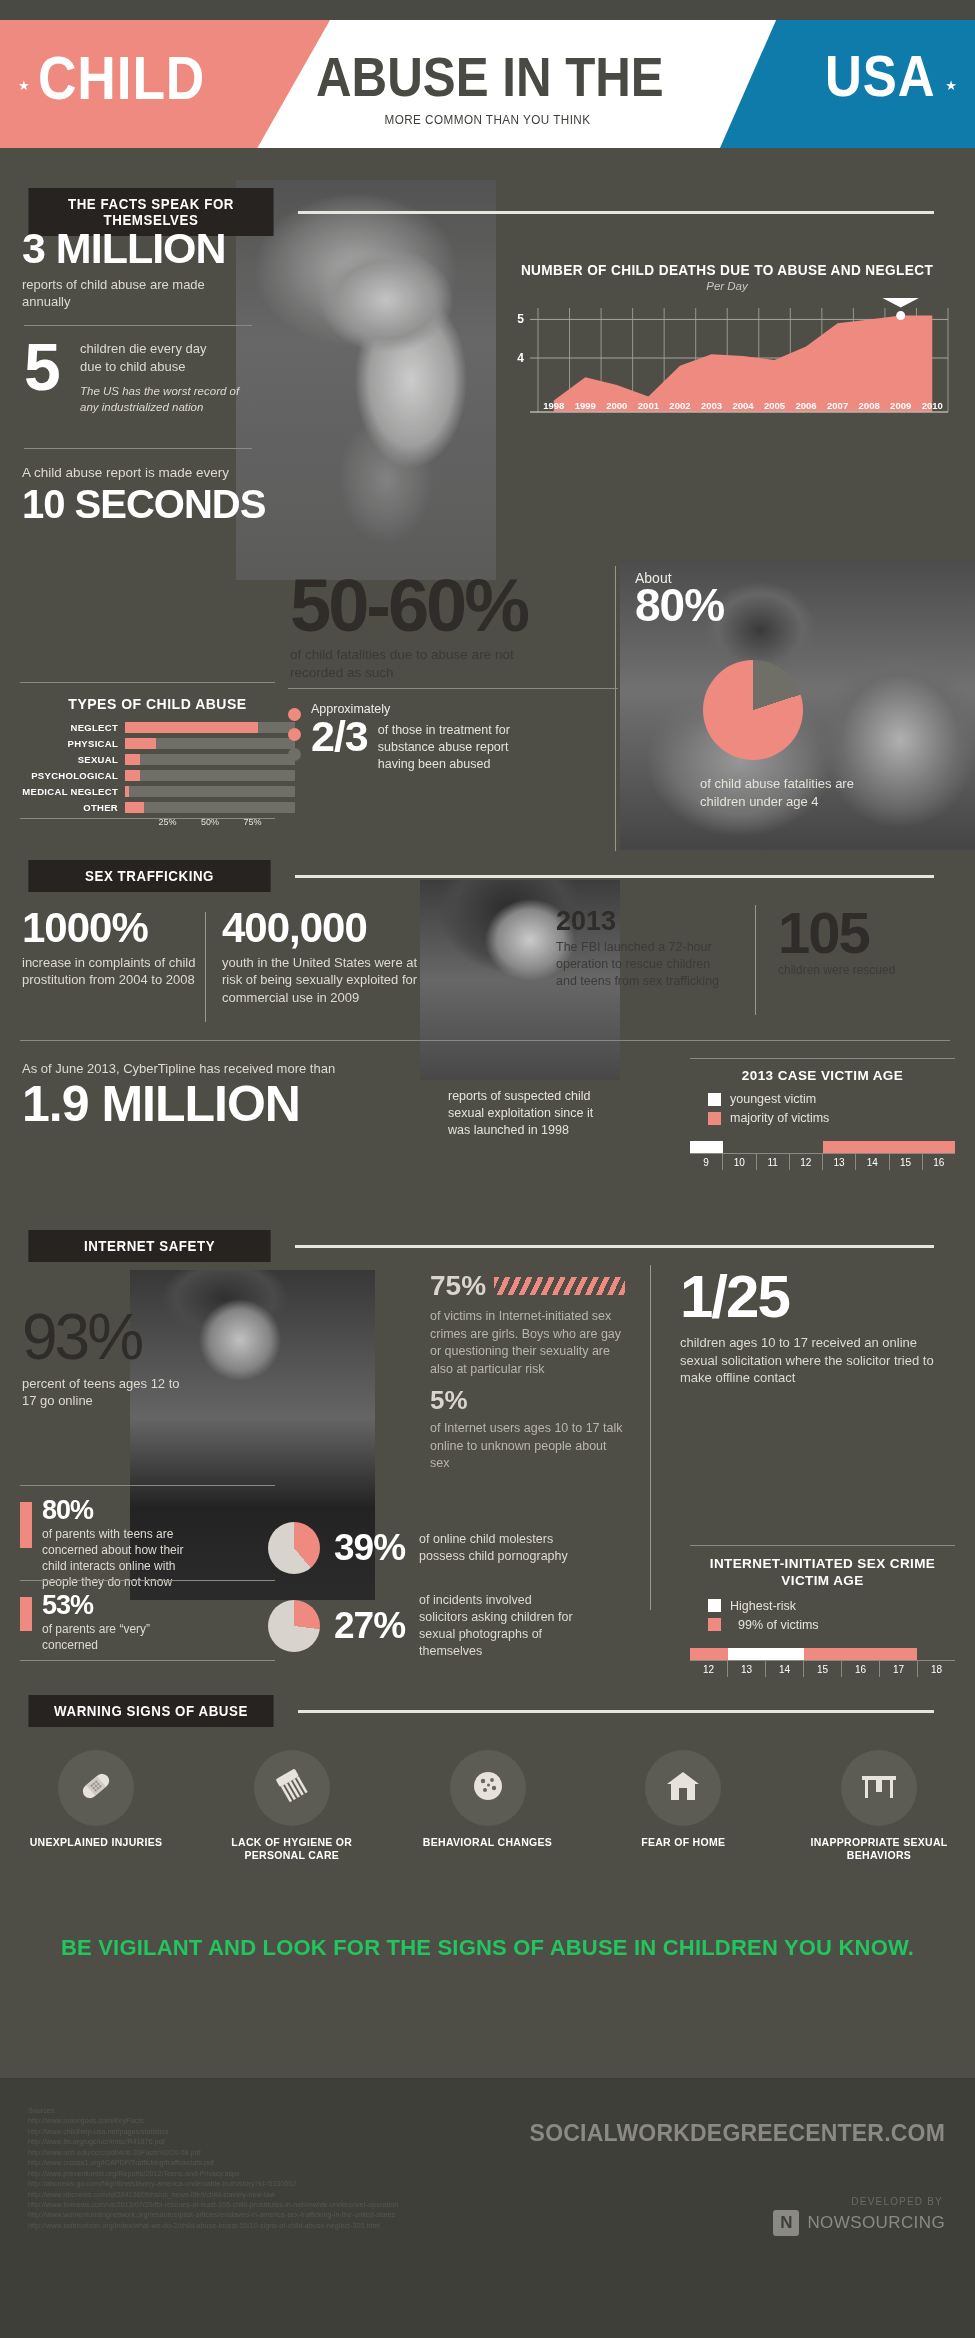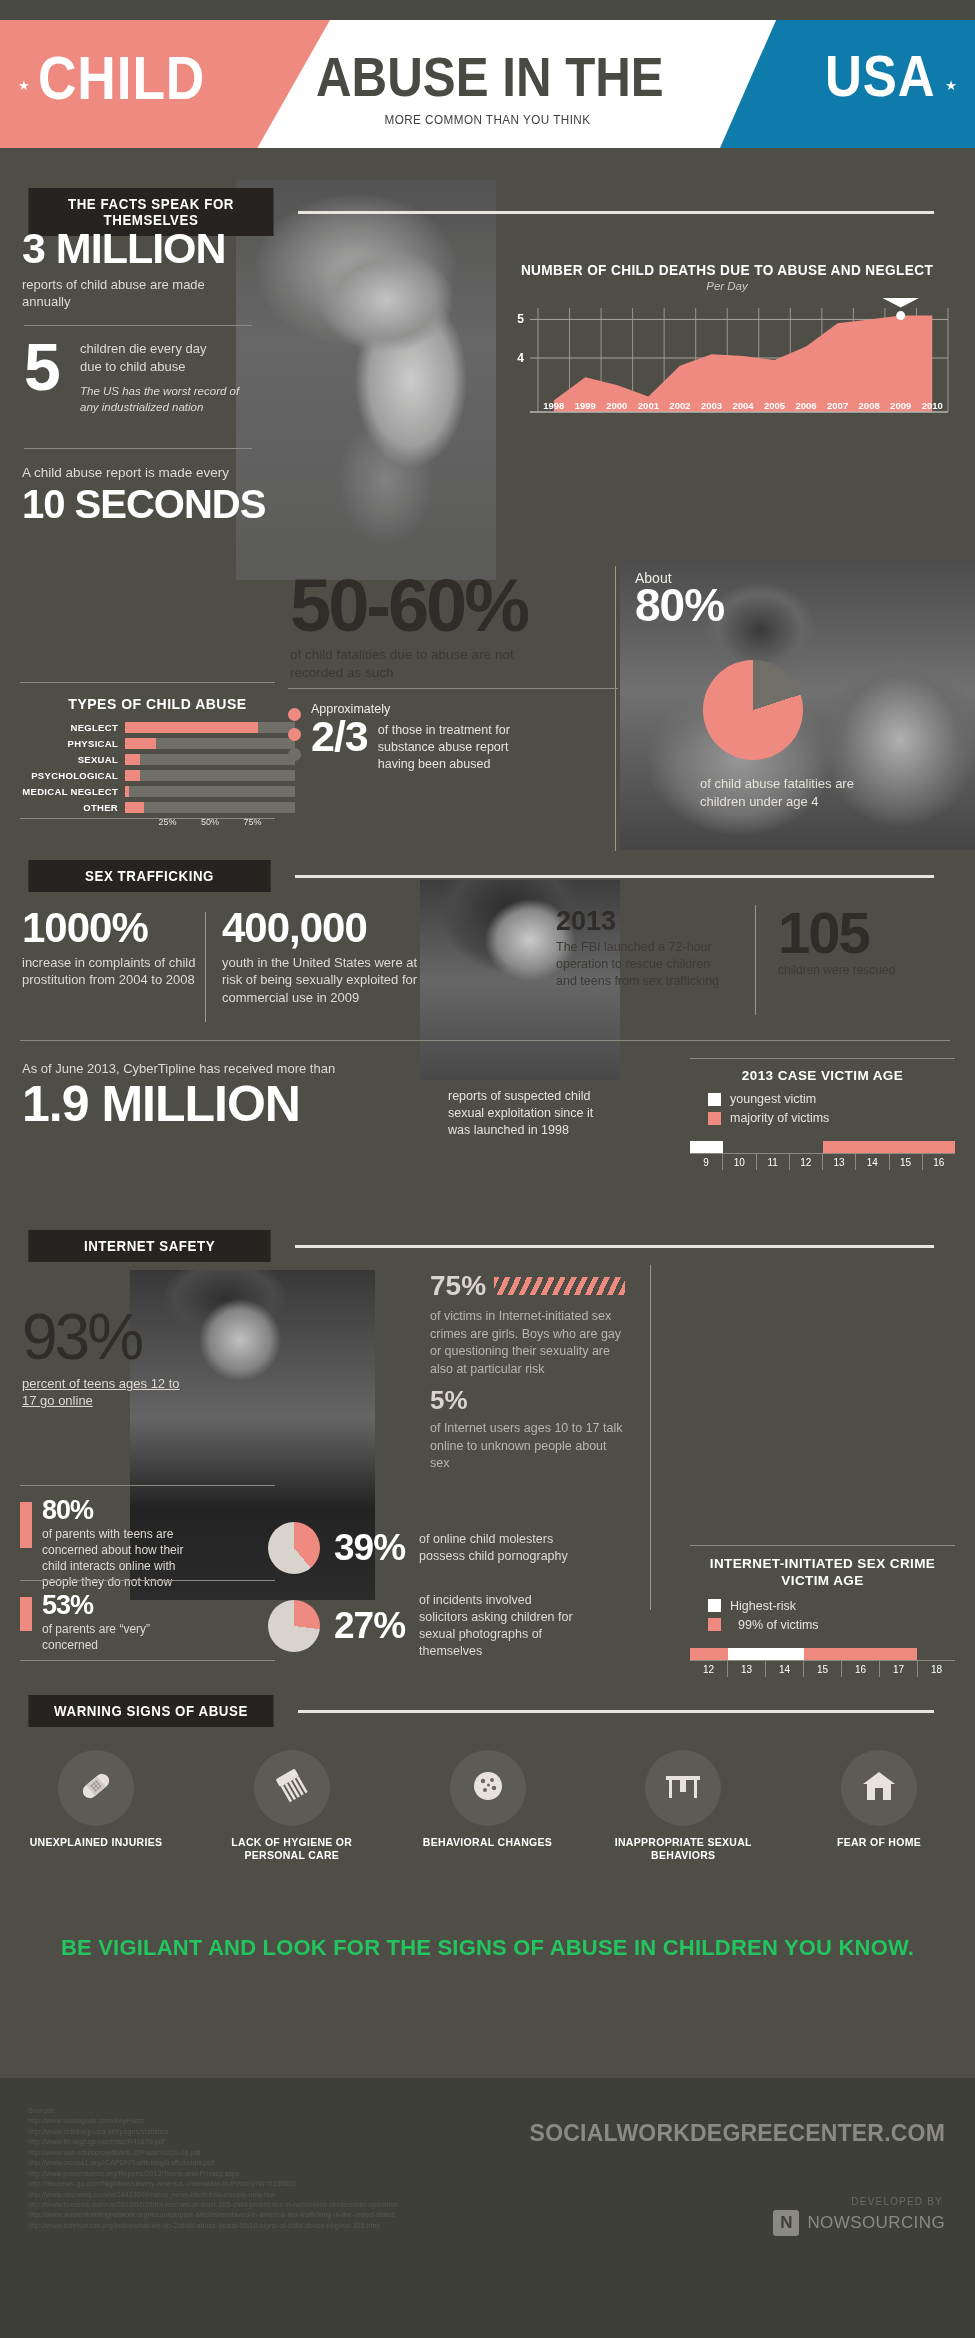--- a/index.html
+++ b/index.html
@@ -370,38 +370,42 @@
     </div>
   </div>
 
   <div class="band-row" style="position:absolute; left:22px; top:1230px; width:930px;">
     <div class="sec-band" style="width:255px;">INTERNET SAFETY</div>
     <div class="band-rule"></div>
   </div>
 
   <div style="position:absolute; left:22px; top:1272px; width:200px; z-index:7;">
     <div style="color:#2f2c2a; font-size:64px; font-weight:normal; line-height:0.92; letter-spacing:-3px;margin-top:36px;">93%</div>
-    <div class="body-txt" style="margin-top:8px; width:160px;text-decoration:underline;">percent of teens ages 12 to 17 go online</div>
+    <div class="body-txt" style="margin-top:8px; width:160px;">percent of teens ages 12 to 17 go online</div>
   </div>
 
   <div style="position:absolute; left:430px; top:1270px; width:195px; z-index:7;">
     <div style="display:flex; align-items:center; gap:8px;">
       <div style="color:#d9d4cd; font-size:28px; font-weight:bold;">75%</div>
       <div style="flex:1; height:18px; background:repeating-linear-gradient(115deg,#ef8a80 0 5px,#4e4e47 5px 10px);"></div>
     </div>
     <div class="body-dim" style="margin-top:6px;">of victims in Internet-initiated sex crimes are girls. Boys who are gay or questioning their sexuality are also at particular risk</div>
   </div>
 
   <div style="position:absolute; left:430px; top:1385px; width:195px; z-index:7;">
     <div style="color:#d9d4cd; font-size:26px; font-weight:bold;">5%</div>
     <div class="body-dim" style="margin-top:4px;">of Internet users ages 10 to 17 talk online to unknown people about sex</div>
   </div>
 
   <div class="divider-v" style="position:absolute; left:650px; top:1265px; height:345px; z-index:7;"></div>
 
+  <div style="position:absolute; left:680px; top:1268px; width:275px; z-index:7;">
+    <div class="big-white" style="font-size:60px; letter-spacing:-2px;">1/25</div>
+    <div class="body-txt" style="margin-top:9px; width:255px;">children ages 10 to 17 received an online sexual solicitation where the solicitor tried to make offline contact</div>
+  </div>
 
   <div class="divider-h" style="position:absolute; left:20px; top:1485px; width:255px; z-index:8;"></div>
   <div style="position:absolute; left:20px; top:1498px; width:215px; z-index:8; display:flex; gap:10px;">
     <div style="width:12px; height:46px; background:#ef8a80; margin-top:4px;"></div>
     <div>
       <div class="big-white" style="font-size:27px;">80%</div>
       <div class="body-txt" style="font-size:12px; margin-top:2px; width:160px;">of parents with teens are concerned about how their child interacts online with people they do not know</div>
     </div>
   </div>
   <div class="divider-h" style="position:absolute; left:20px; top:1580px; width:255px; z-index:8;"></div>
@@ -510,37 +514,37 @@
                 <circle cx="25" cy="21" r="2.2"></circle>
                 <circle cx="16" cy="23" r="2"></circle>
                 <circle cx="19.5" cy="18" r="1.5"></circle>
               </g>
             </svg></span>
             </div>
             <div class="warn-cap">BEHAVIORAL CHANGES</div>
           </div>
       <div style="width:142px;">
             <div class="warn-circle">
+              <span><svg width="38" height="36" viewBox="0 0 38 36">
+              <path d="M19 4 L35 16 L31 16 L31 32 L7 32 L7 16 L3 16 Z" fill="#e7e3dc"></path>
+              <rect x="15" y="20" width="8" height="12" fill="#5c5c55"></rect>
+            </svg></span>
+            </div>
+            <div class="warn-cap">FEAR OF HOME</div>
+          </div>
+      <div style="width:142px;">
+            <div class="warn-circle">
               <span><svg width="40" height="34" viewBox="0 0 40 34">
               <rect x="3" y="7" width="34" height="4" fill="#e7e3dc"></rect>
               <rect x="6" y="11" width="3" height="18" fill="#e7e3dc"></rect>
               <rect x="31" y="11" width="3" height="18" fill="#e7e3dc"></rect>
               <rect x="17" y="11" width="6" height="12" fill="#e7e3dc"></rect>
             </svg></span>
             </div>
             <div class="warn-cap">INAPPROPRIATE SEXUAL BEHAVIORS</div>
-          </div>
-      <div style="width:142px;">
-            <div class="warn-circle">
-              <span><svg width="38" height="36" viewBox="0 0 38 36">
-              <path d="M19 4 L35 16 L31 16 L31 32 L7 32 L7 16 L3 16 Z" fill="#e7e3dc"></path>
-              <rect x="15" y="20" width="8" height="12" fill="#5c5c55"></rect>
-            </svg></span>
-            </div>
-            <div class="warn-cap">FEAR OF HOME</div>
           </div>
     </div>
 
   <div style="position:absolute; left:0; top:1935px; width:975px; text-align:center; color:#22c55e; font-size:22px; font-weight:bold; letter-spacing:0.2px;">BE VIGILANT AND LOOK FOR THE SIGNS OF ABUSE IN CHILDREN YOU KNOW.</div>
 
   <div class="footer">
     <div style="position:absolute; left:28px; top:28px; width:520px;">
       <div class="src-line">Sources:</div>
       <div id="srcList">
           <div class="src-line">http://www.nolongods.com/KeyFacts</div>

